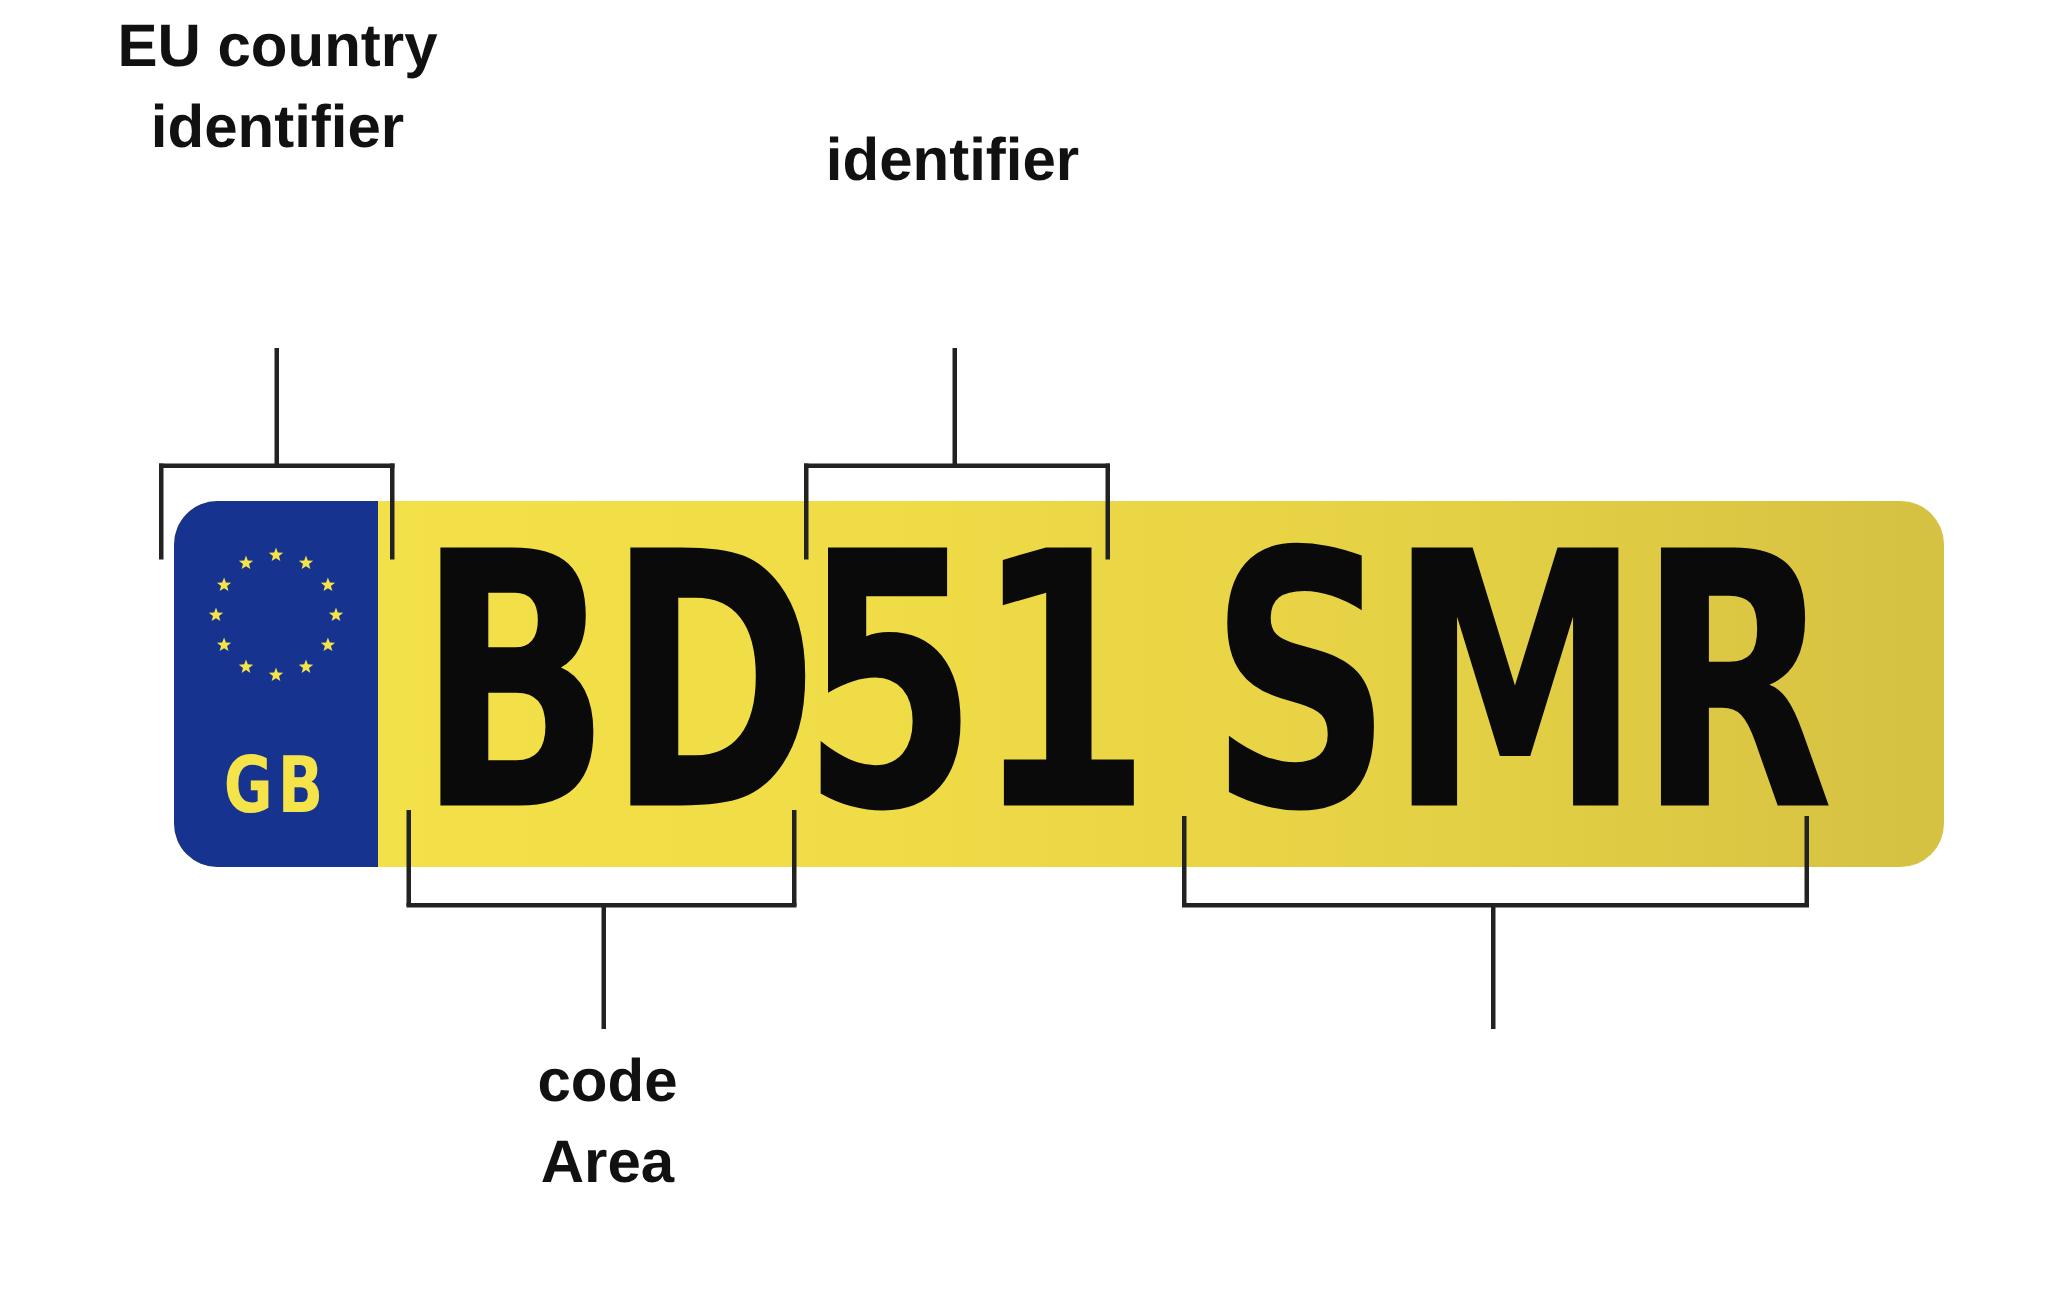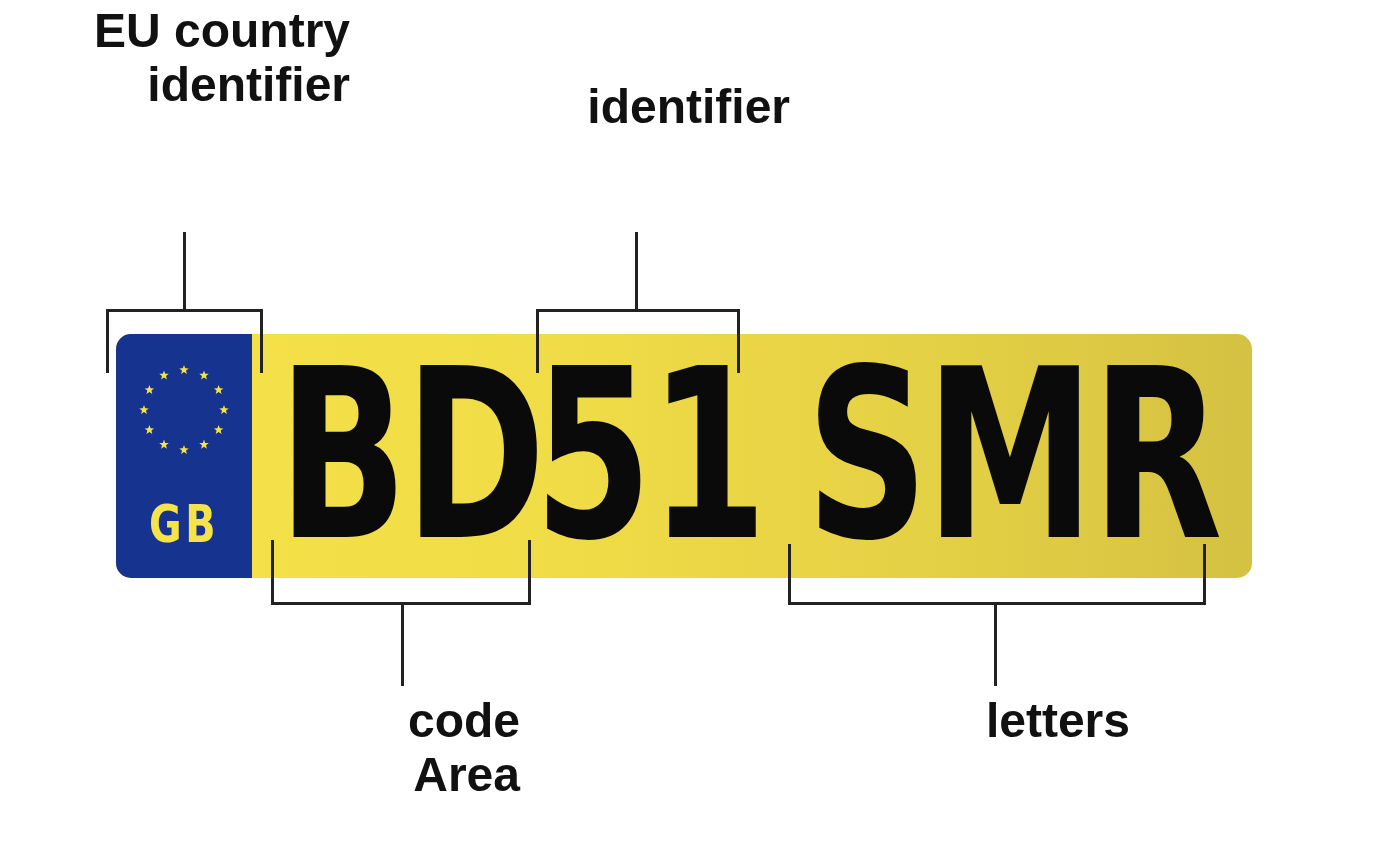--- a/index.html
+++ b/index.html
@@ -1,19 +1,19 @@
 <!DOCTYPE html>
 <html><head>
 <meta charset="utf-8">
 <style>
   html, body { margin:0; padding:0; background:#ffffff; }
   body { width:1378px; height:866px; position:relative; overflow:hidden; font-family:"Liberation Sans", sans-serif; }
-  .label { position:absolute; font-weight:bold; color:#111; font-size:48px; line-height:54px; text-align:right; }
-  .plate { position:absolute; left:116px; top:334px; width:1136px; height:244px; border-radius:15px;
-    background:linear-gradient(90deg,#f5e34a 0%,#f0dc46 40%,#e3cf44 75%,#d5c142 100%); overflow:hidden; }
+  .label { position:absolute; font-weight:bold; color:#111; font-size:40px; line-height:54px; text-align:center; }
+  .plate { position:absolute; left:116px; top:334px; width:1136px; height:244px; border-radius:29px;
+    background:linear-gradient(90deg,#f5e34a 0%,#f0dc46 40%,#e3cf44 75%,#d5c142 100%); overflow:hidden;padding-left:44px; }
   .eu { position:absolute; left:0; top:0; width:136px; height:244px; background:#15338f; }
   .gb { position:absolute; left:0; width:136px; top:160px; text-align:center; color:#f5e34a; font-size:52px; font-weight:bold;
         font-family:"DejaVu Sans Condensed","DejaVu Sans", sans-serif; letter-spacing:4px; transform:scaleX(0.85); }
   .reg { position:absolute; top:14px; font-weight:bold; color:#0a0a0a; font-size:236px; line-height:216px;
          font-family:"DejaVu Sans", sans-serif; transform-origin:left top; letter-spacing:-4px; }
   .line { position:absolute; background:#222; }
 </style>
 </head>
 <body>
 
@@ -22,21 +22,20 @@
   <div>identifier</div>
 </div>
 <div class="label" style="left:480px;top:80px;width:310px;">
   <div>identifier</div>
 </div>
 <div class="label" style="left:290px;top:694px;width:230px;">
   <div>code</div>
   <div>Area</div>
 </div>
 <div class="label" style="left:860px;top:694px;width:270px;">
-  <div>letters</div>
 </div>
 
 <div class="plate">
   <div class="eu">
     <svg width="136" height="150" style="position:absolute;left:0;top:0;">
       <g fill="#f5e34a" id="stars">
           <polygon points="68.0,31.0 69.2,34.3 72.8,34.5 70.0,36.6 70.9,40.0 68.0,38.1 65.1,40.0 66.0,36.6 63.2,34.5 66.8,34.3"></polygon>
           <polygon points="88.0,36.4 89.2,39.7 92.8,39.8 90.0,42.0 90.9,45.4 88.0,43.5 85.1,45.4 86.0,42.0 83.2,39.8 86.8,39.7"></polygon>
           <polygon points="102.6,51.0 103.9,54.3 107.4,54.5 104.6,56.6 105.6,60.0 102.6,58.1 99.7,60.0 100.6,56.6 97.9,54.5 101.4,54.3"></polygon>
           <polygon points="108.0,71.0 109.2,74.3 112.8,74.5 110.0,76.6 110.9,80.0 108.0,78.1 105.1,80.0 106.0,76.6 103.2,74.5 106.8,74.3"></polygon>

